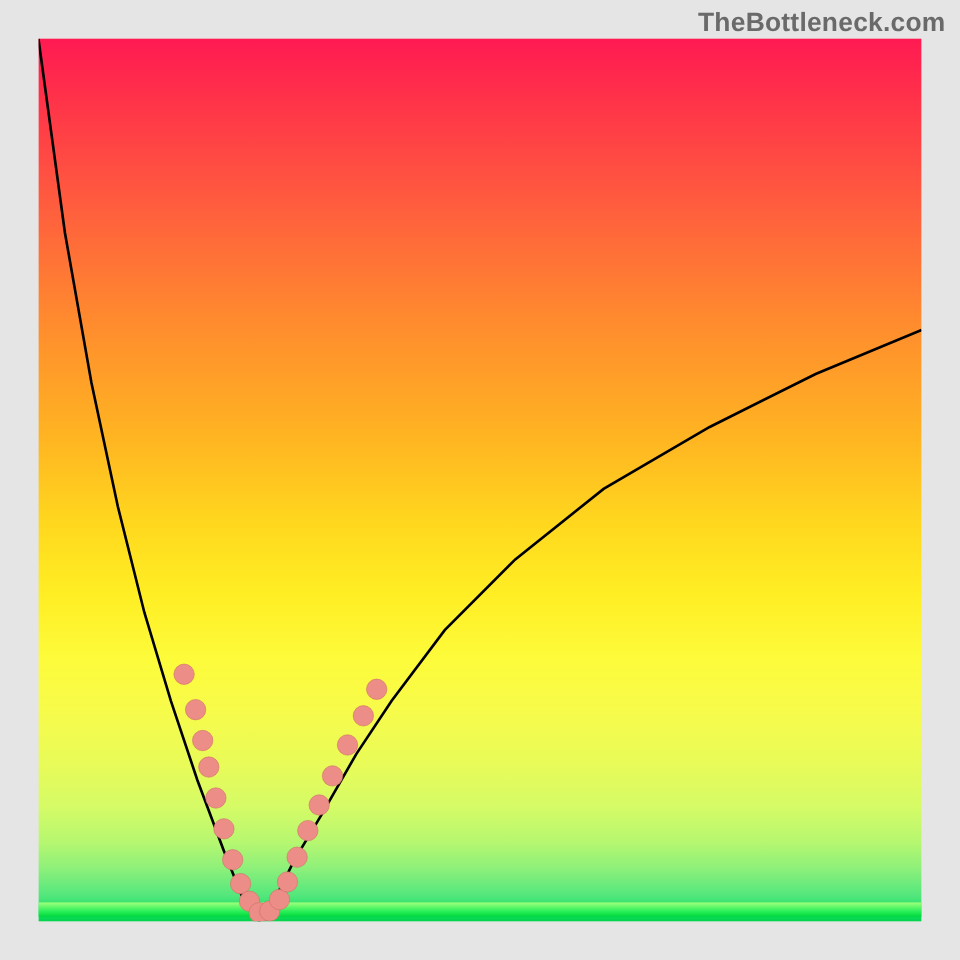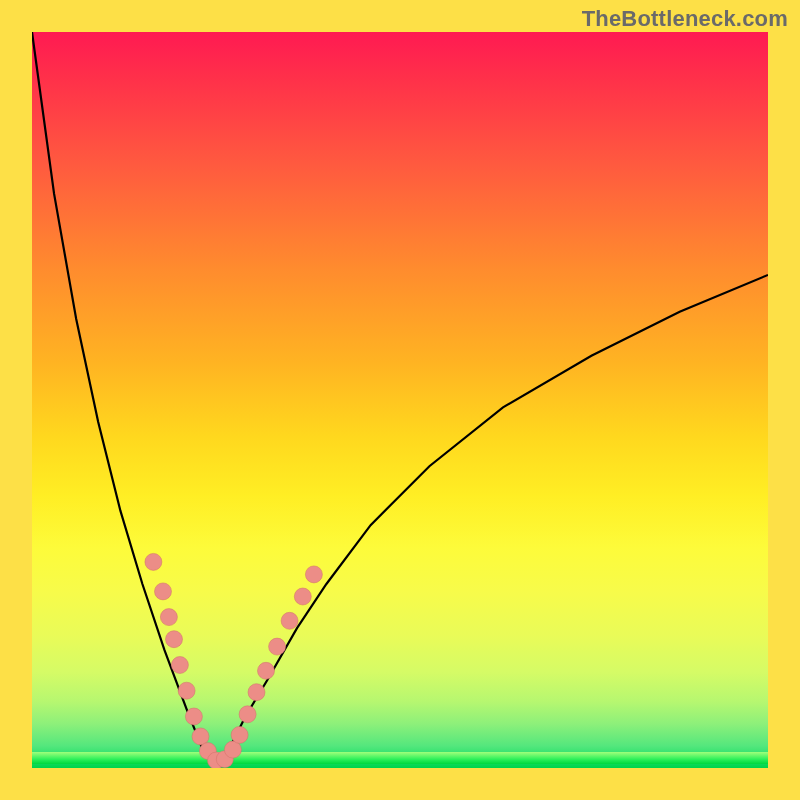--- a/index.html
+++ b/index.html
@@ -1,21 +1,21 @@
 <!DOCTYPE html>
 <html><head>
 <meta charset="utf-8">
 <style>
   * { margin: 0; padding: 0; box-sizing: border-box; }
   html, body { width: 800px; height: 800px; overflow: hidden; background: #000; }
   .frame {
     position: relative;
     width: 800px;
     height: 800px;
-    background: #fde047;
+    background: #e5e5e5;
   }
   .watermark {
     position: absolute;
     top: 6px;
     right: 12px;
     font-family: Arial, Helvetica, sans-serif;
     font-size: 22px;
     font-weight: 600;
     color: #6a6a6a;
     letter-spacing: 0.2px;

